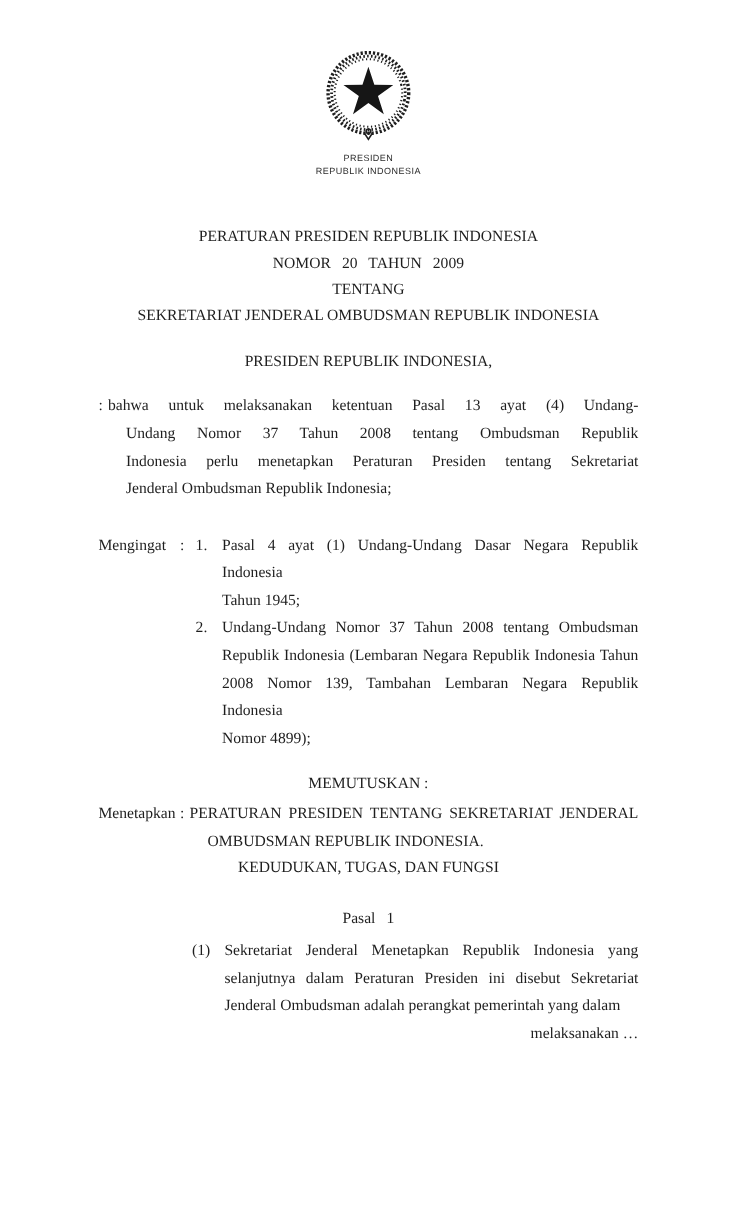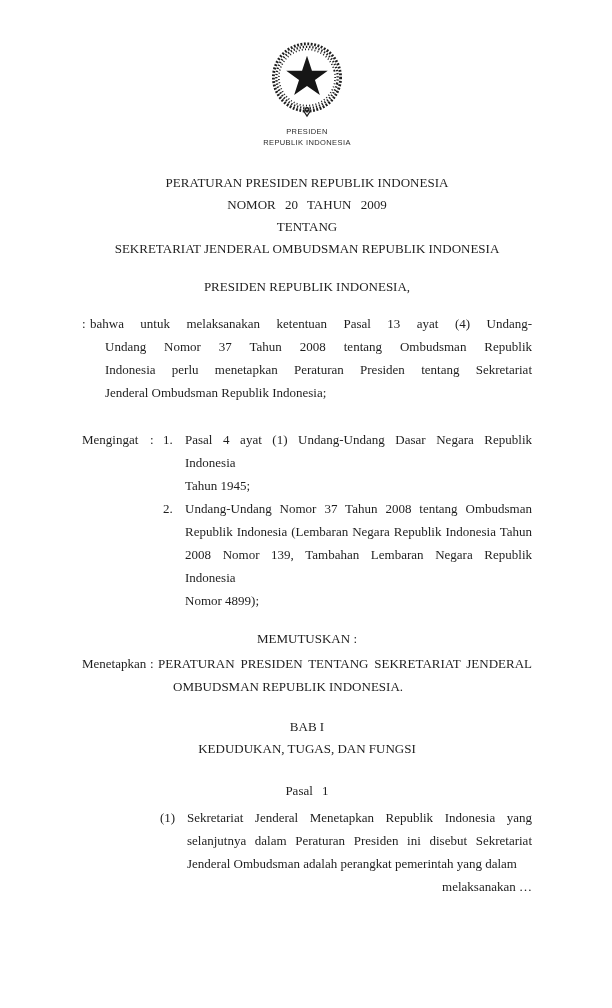--- a/index.html
+++ b/index.html
@@ -24,21 +24,21 @@
     font-family: "Liberation Sans", "DejaVu Sans", sans-serif;
     font-size: 7.5px;
     line-height: 11px;
     letter-spacing: 0.4px;
     color: #2b2b2b;
     text-align: center;
     white-space: nowrap;
   }
 
   
-  .title-block { margin-top: 24px; text-align: center; line-height: 22px; }
+  .title-block { margin-top: 38px; text-align: center; line-height: 22px; }
   .center-line { text-align: center; line-height: 22px; }
   .ws { word-spacing: 6px; }
   .invocation { margin-top: 20px; }
   .authority  { margin-top: 16px; }
   .memutuskan { margin-top: 16px; }
   .bab        { margin-top: 18px; }
   .pasal      { margin-top: 20px; }
 
   
   .row { display: flex; line-height: 23px; }
@@ -136,21 +136,20 @@
 
   <div class="row menetapkan">
     <div class="label">Menetapkan</div>
     <div class="colon">:</div>
     <div class="content hang">
         <div class="tline tjust">PERATURAN PRESIDEN TENTANG SEKRETARIAT JENDERAL</div>
         <div class="tline">OMBUDSMAN REPUBLIK INDONESIA.</div>
       </div>
   </div>
 
-  <div class="center-line bab">BAB I</div>
   <div class="center-line">KEDUDUKAN, TUGAS, DAN FUNGSI</div>
 
   <div class="center-line pasal ws">Pasal 1</div>
 
   <div class="clause">
     <div class="pnum">(1)</div>
     <div class="ctext">
         <div class="tline tjust">Sekretariat Jenderal Menetapkan Republik Indonesia yang</div>
         <div class="tline tjust">selanjutnya dalam Peraturan Presiden ini disebut Sekretariat</div>
         <div class="tline">Jenderal Ombudsman adalah perangkat pemerintah yang dalam</div>

